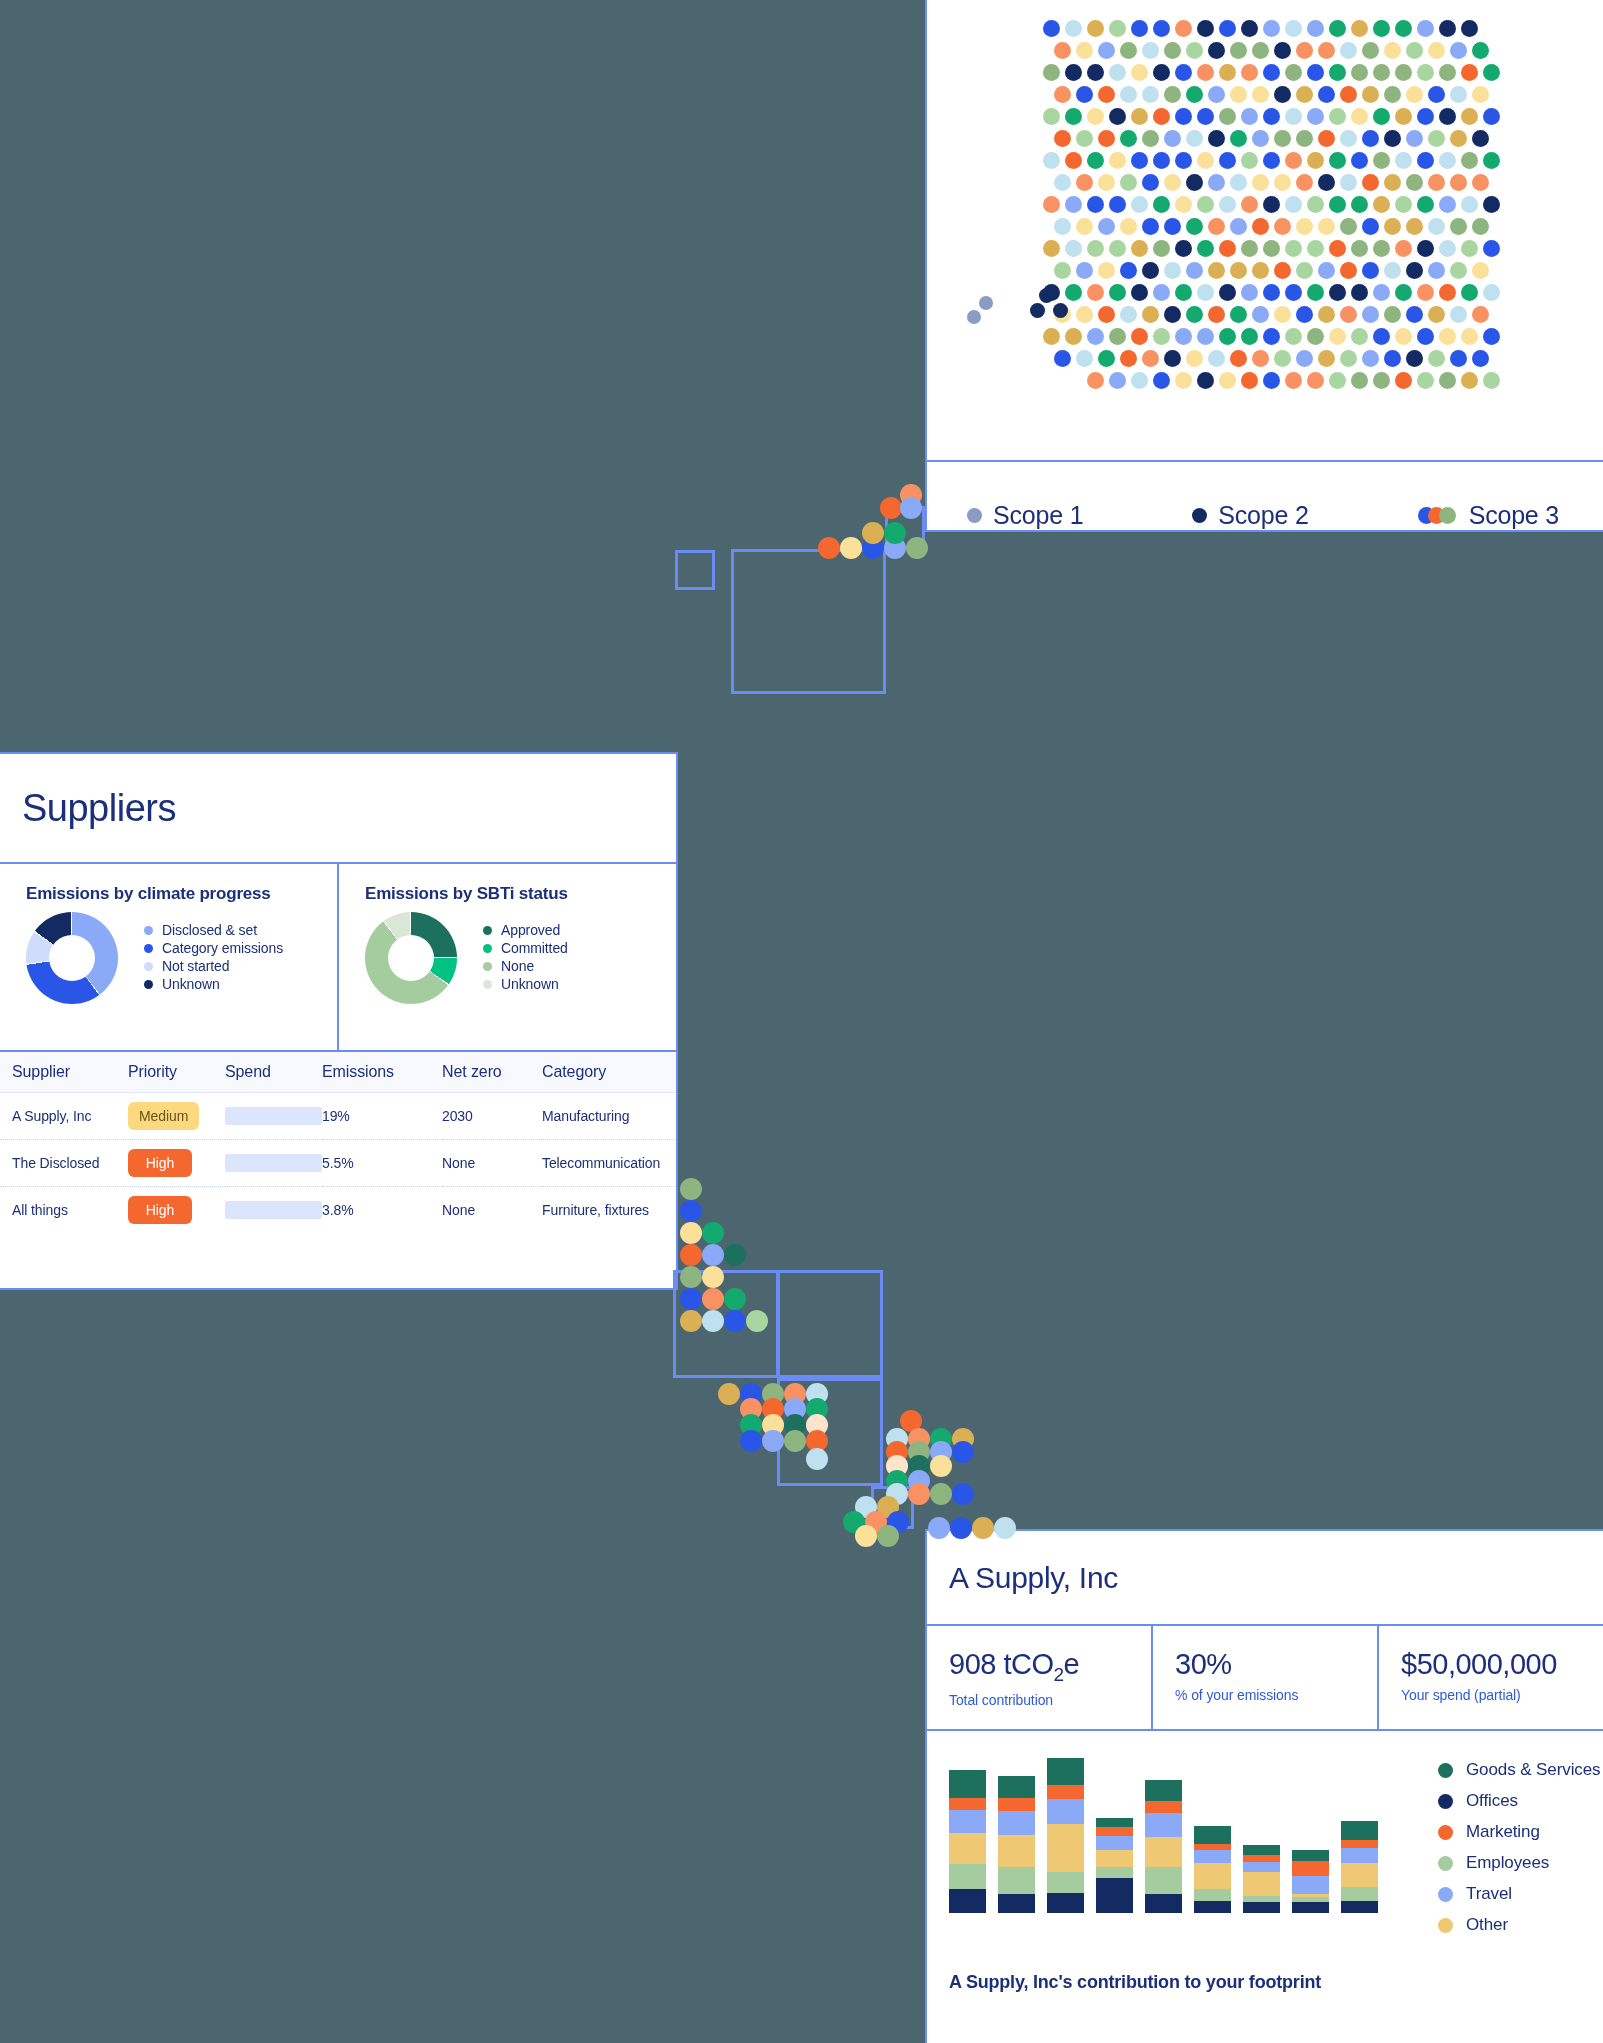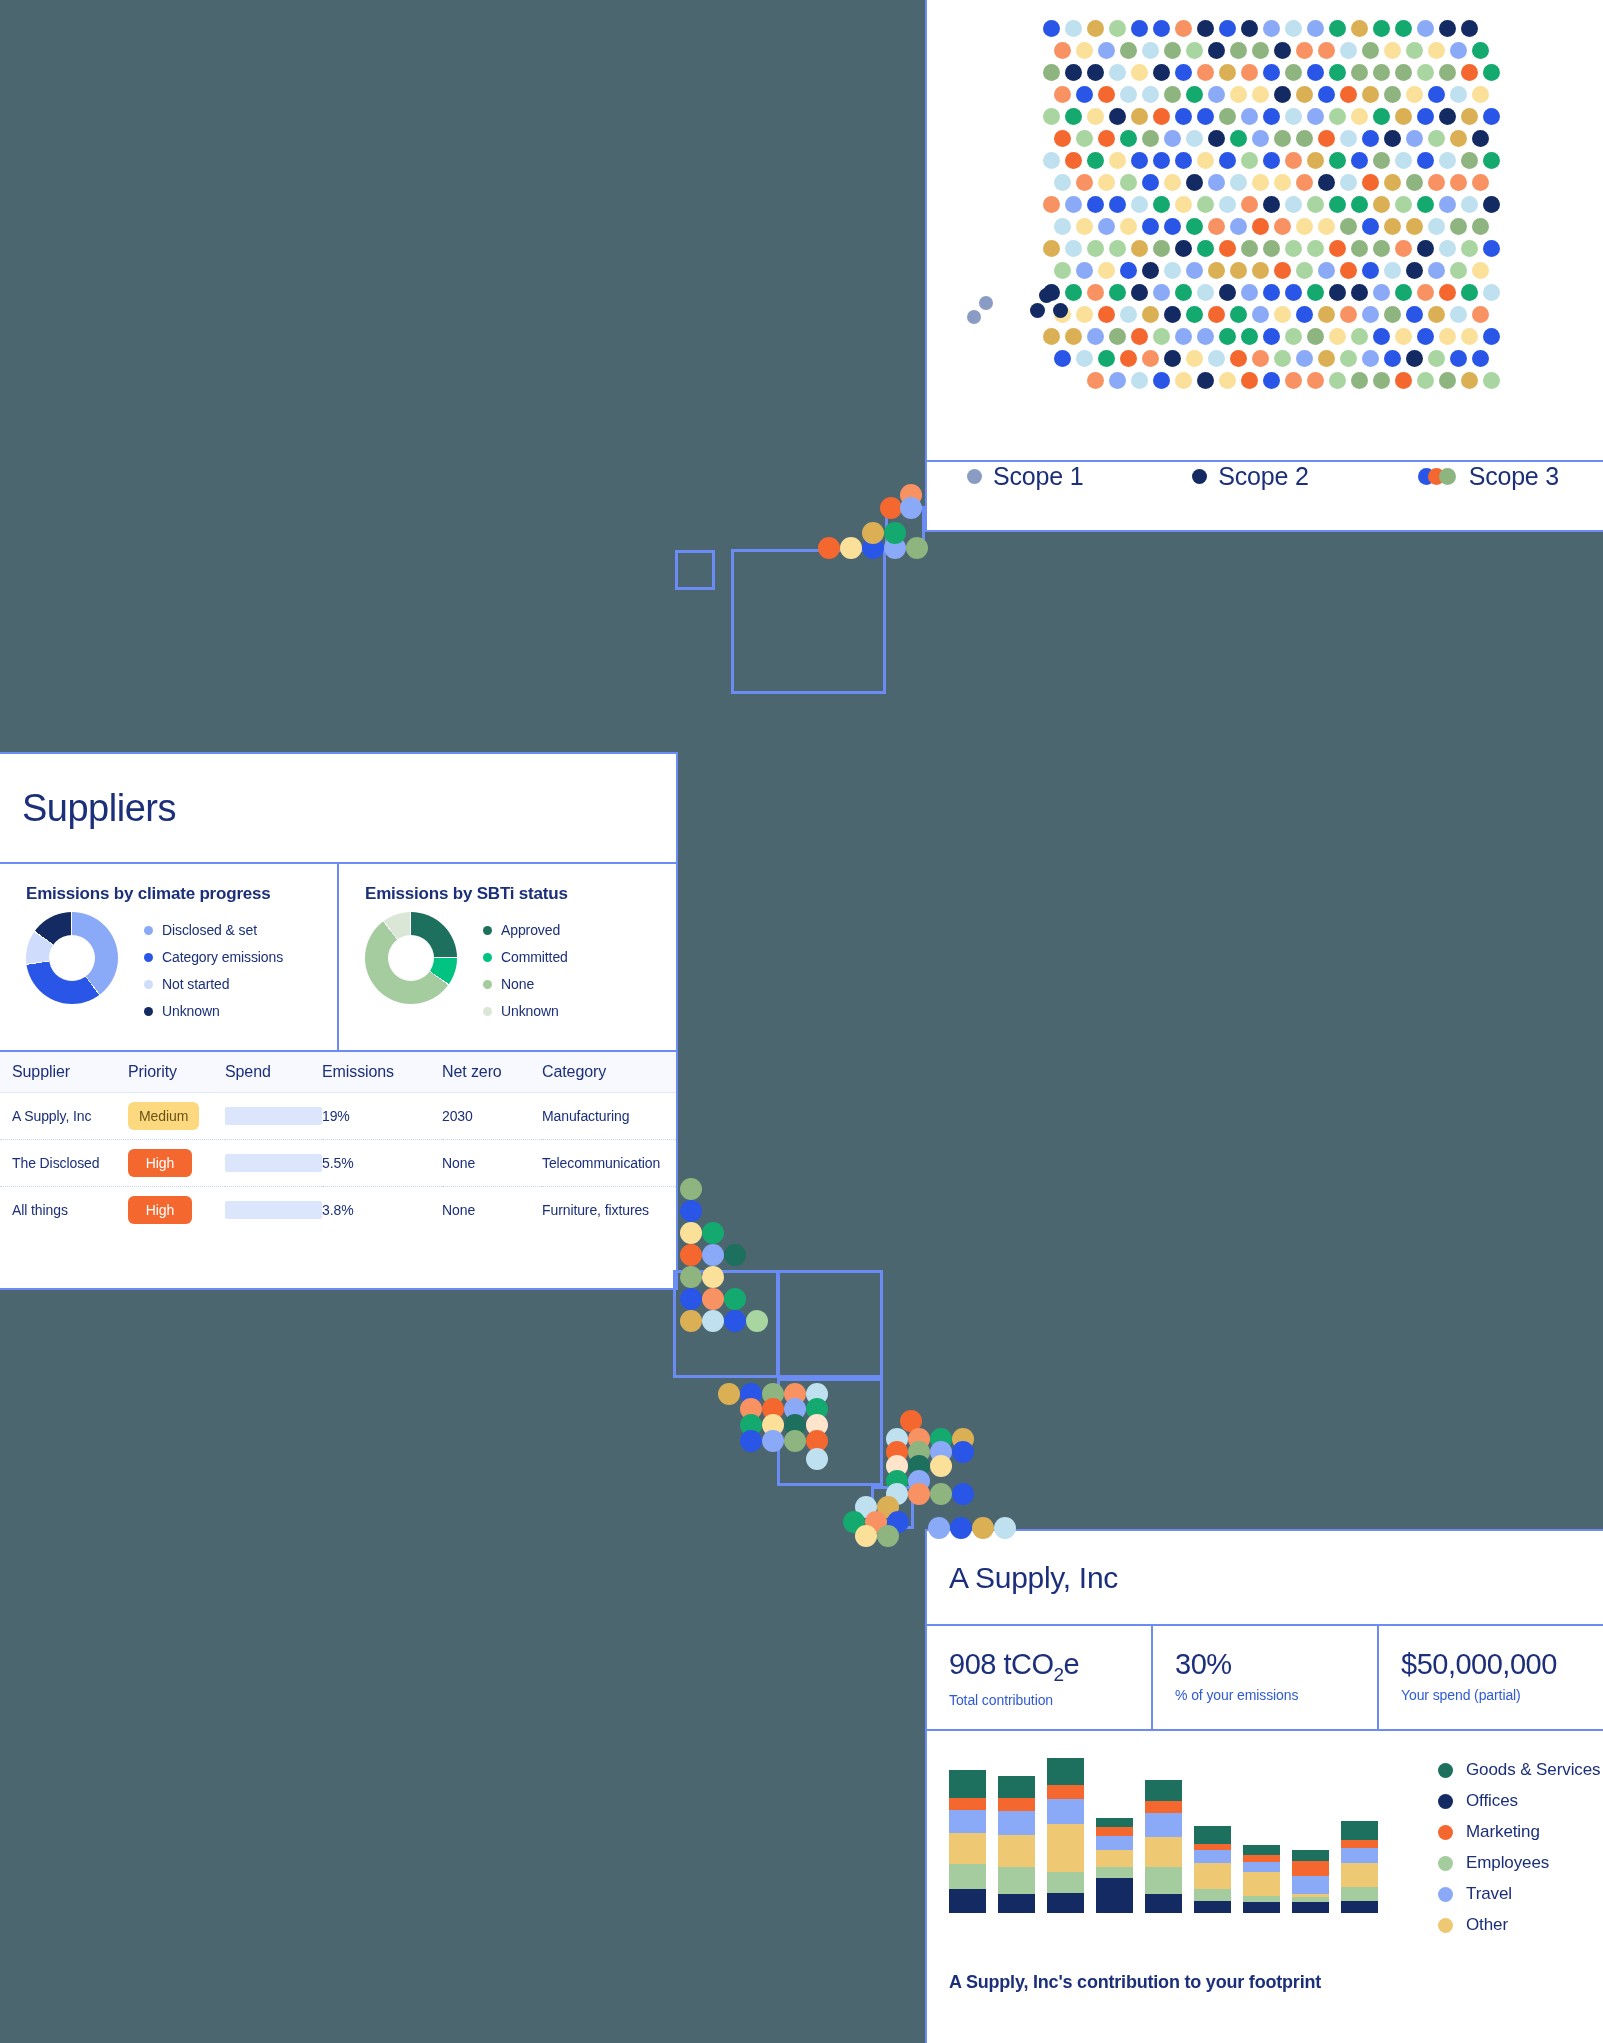--- a/index.html
+++ b/index.html
@@ -21,21 +21,21 @@
     background:transparent;
   }
   .dot { position:absolute; border-radius:50%; }
 
   
   #scopes-card { left:925px; top:0px; width:678px; height:532px; border-top:none; border-right:none; }
   #scope-plot { position:absolute; left:0; top:0; right:0; height:460px; overflow:hidden; }
   #scope-legend {
     position:absolute; left:0; right:0; bottom:0; height:70px;
     border-top:2px solid #6c8cf5;
-    display:flex; align-items:flex-start;
+    display:flex; align-items:flex-end;
   }
   .legend-entry {
     flex:1; display:flex; align-items:center; gap:11px;
     font-size:25px; color:#1b2f7a; letter-spacing:-0.2px;
     padding-left:40px;
   }
   .legend-entry .sw { width:15px;height:15px;border-radius:50%; flex:none;}
   .sw-multi { position:relative; width:40px; height:17px; flex:none;}
   .sw-multi i { position:absolute; top:0; width:17px;height:17px;border-radius:50%; display:block;}
 
@@ -49,21 +49,21 @@
   #donut-row { display:flex; height:186px; }
   .donut-panel { flex:1; padding:20px 0 0 26px; position:relative; }
   .donut-panel + .donut-panel { border-left:2px solid #6c8cf5; }
   .donut-title { font-size:17px; color:#1b2f7a; font-weight:700; letter-spacing:-0.2px; margin-bottom:8px;}
   .donut-body { display:flex; align-items:flex-start; gap:26px; }
   .donut { width:92px; height:92px; border-radius:50%; position:relative; flex:none; }
   .donut::after {
     content:""; position:absolute; left:50%; top:50%; width:46px;height:46px;
     transform:translate(-50%,-50%); background:#fff; border-radius:50%;
   }
-  .donut-legend { display:flex; flex-direction:column; gap:11px; padding-top:10px;}
+  .donut-legend { display:flex; flex-direction:column; gap:2px; padding-top:10px;}
   .dl { display:flex; align-items:center; gap:9px; font-size:14px; color:#1b2f7a; letter-spacing:-0.1px;}
   .dl .sw { width:9px;height:9px;border-radius:50%; flex:none;}
 
   
   #suppliers-table { width:100%; border-collapse:collapse; table-layout:fixed; border-top:2px solid #6c8cf5;}
   #suppliers-table th {
     text-align:left; font-size:16px; font-weight:400; color:#1b2f7a;
     padding:11px 0 11px 0; background:#f7f9ff; letter-spacing:-0.1px;
   }
   #suppliers-table td {

